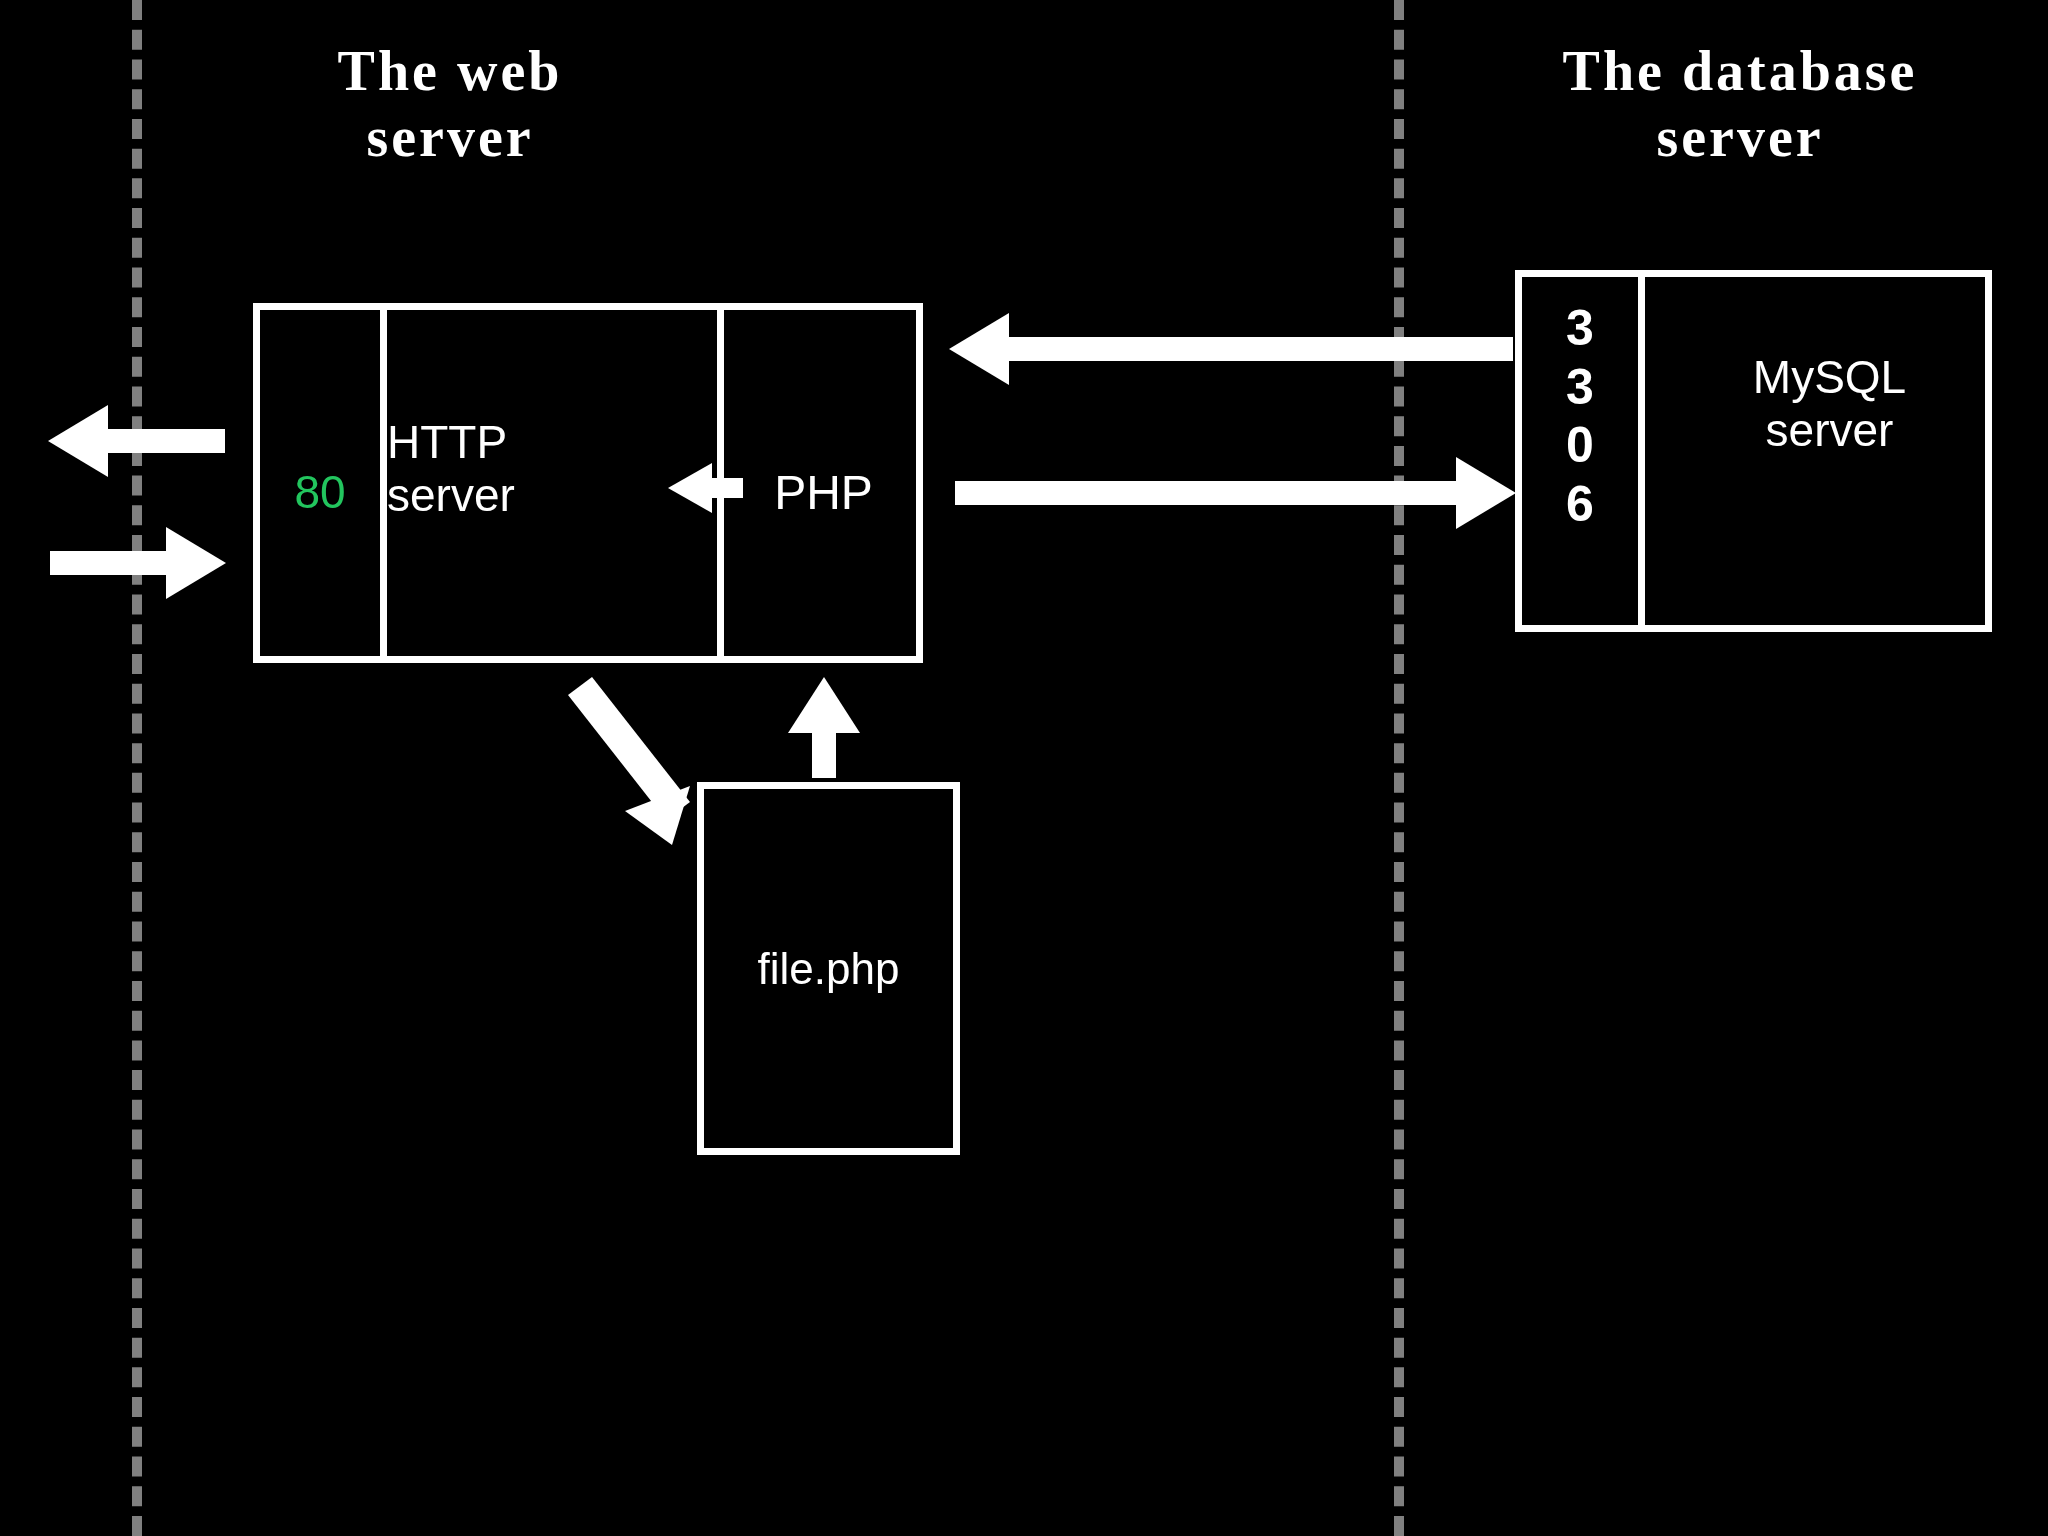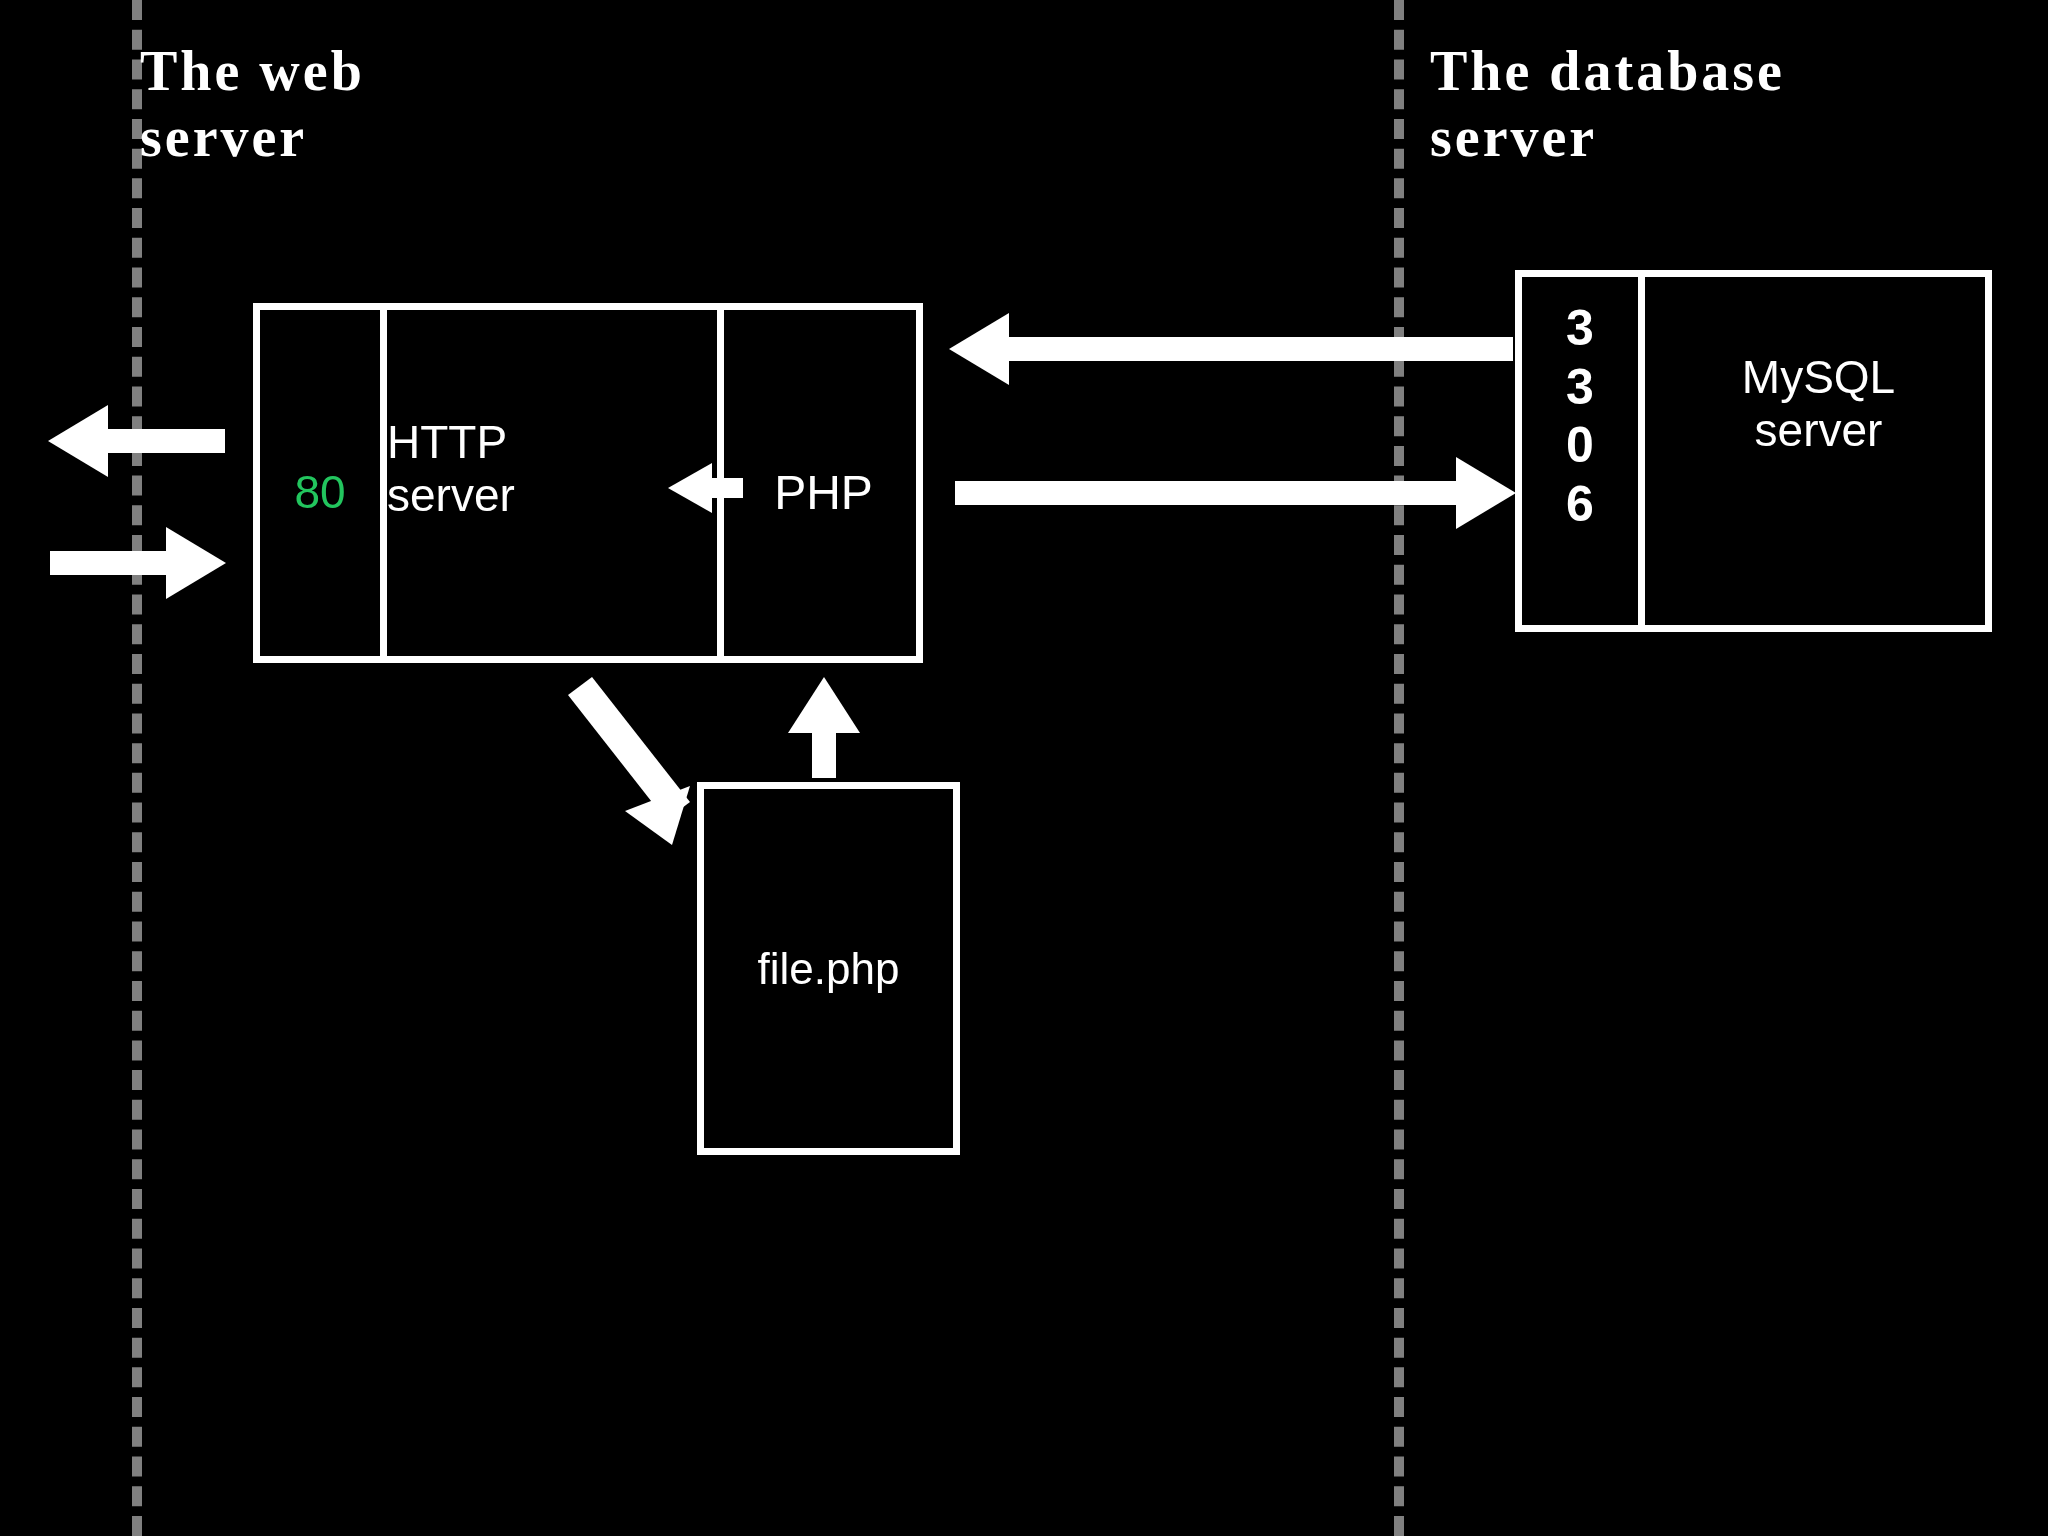--- a/index.html
+++ b/index.html
@@ -19,20 +19,21 @@
 
   
   .section-title {
     position: absolute;
     color: #ffffff;
     font-family: "Liberation Serif", serif;
     font-weight: bold;
     font-size: 56px;
     line-height: 1.18;
     letter-spacing: 3px;
+    text-align: center;
     white-space: pre-line;
   }
   #title-web      { left: 140px;  top: 38px;  width: 620px; }
   #title-database { left: 1430px; top: 38px;  width: 620px; }
 
   
   .boundary {
     position: absolute;
     top: 0;
     width: 0;
@@ -129,21 +130,21 @@
     text-align: center;
     color: #ffffff;
     font-size: 50px;
     line-height: 1.17;
     font-weight: bold;
     white-space: pre-line;
     font-family: "Liberation Sans", sans-serif;
   }
   #mysql-server-label {
     position: absolute;
-    left: 123px;
+    left: 134px;
     width: 347px;
     top: 74px;
     text-align: center;
     color: #ffffff;
     font-size: 46px;
     line-height: 1.15;
     white-space: pre-line;
     font-family: "Liberation Sans", sans-serif;
   }
 

